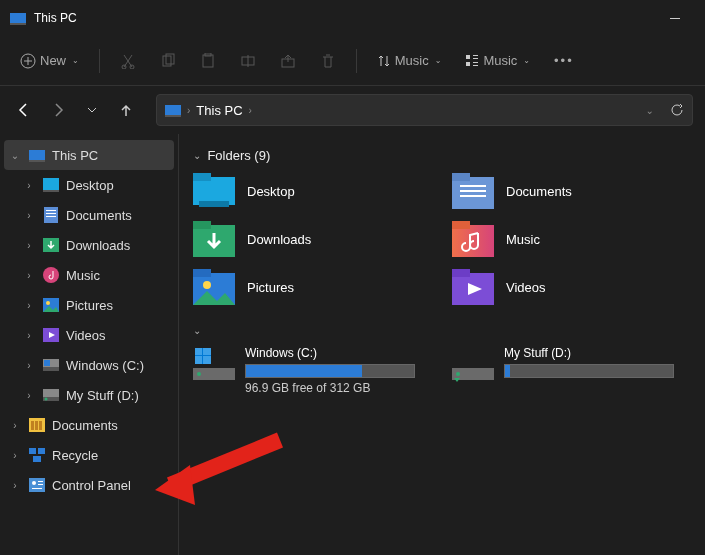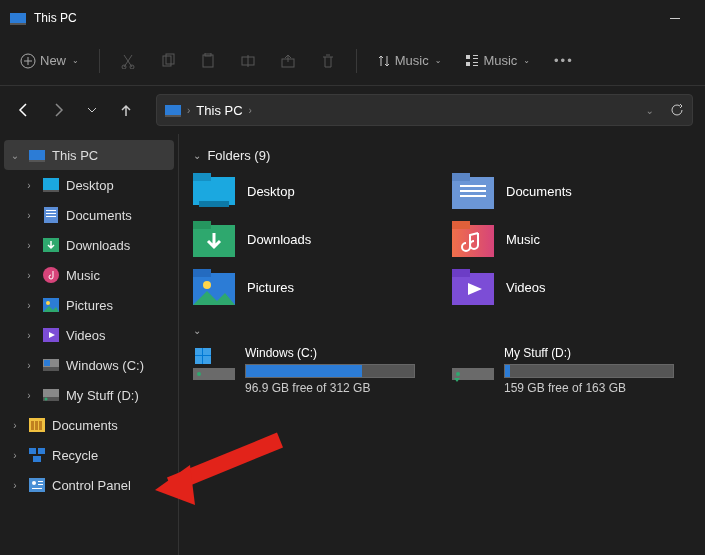--- a/index.html
+++ b/index.html
@@ -421,21 +421,20 @@
               <rect y="22" width="42" height="12" fill="#6a6a6a"></rect>
               <circle cx="6" cy="28" r="2" fill="#2ea86e"></circle>
               <path d="M2 32 L8 32 L5 36 Z" fill="#2ea86e"></path>
             </svg>
           </span>
         <div class="info">
           <div class="name">My Stuff (D:)</div>
           <div class="bar">
               <div class="fill" id="fill-d" style="width: 3%;"></div>
             </div>
-          <div class="free">159 GB free of 163 GB</div>
         </div>
       </div>
     </div>
   </div>
 </div>
 
 <div class="arrow-overlay">
   <svg width="140" height="80">
     <path d="M130 10 L20 55" stroke="#e2231a" stroke-width="16"></path>
     <path d="M5 60 L40 35 L45 75 Z" fill="#e2231a"></path>

